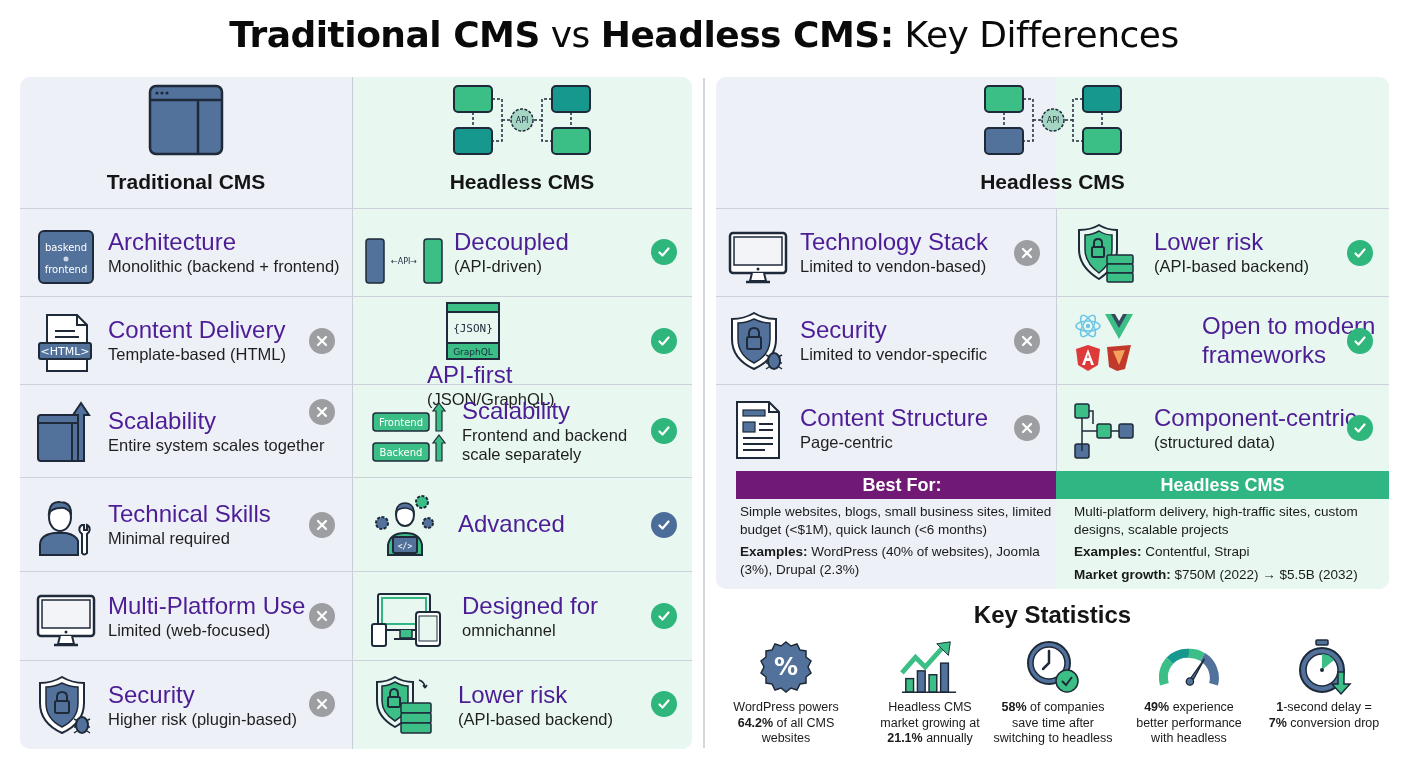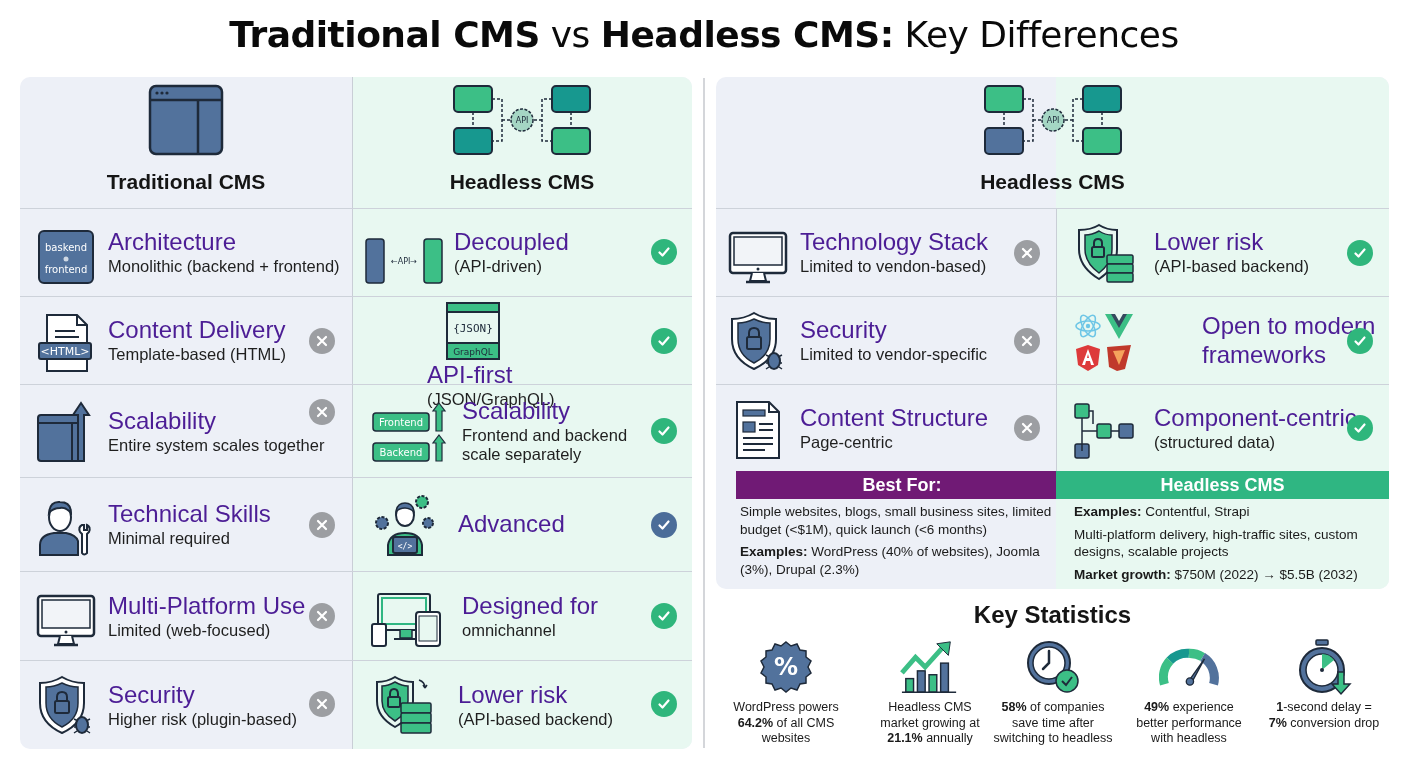--- a/index.html
+++ b/index.html
@@ -510,22 +510,22 @@
   </div>
 
   <div class="bestfor-head blue">Best For:</div>
   <div class="bestfor-head green">Headless CMS</div>
 
   <div class="bestfor-body" style="left:16px;width:318px;margin-left:8px;">
     <p>Simple websites, blogs, small business sites, limited budget (&lt;$1M), quick launch (&lt;6 months)</p>
     <p><b>Examples:</b><span> WordPress (40% of websites), Joomla (3%), Drupal (2.3%)</span></p>
   </div>
   <div class="bestfor-body" style="left:358px;width:310px;">
+    <p>Multi-platform delivery, high-traffic sites, custom designs, scalable projects</p>
     <p><b>Examples:</b><span> Contentful, Strapi</span></p>
-    <p>Multi-platform delivery, high-traffic sites, custom designs, scalable projects</p>
     <p><b>Market growth:</b><span> $750M (2022) → $5.5B (2032)</span></p>
   </div>
 </div>
 
 <div class="stats-title">Key Statistics</div>
 
 <div class="stat" style="left:716px;">
   <div class="sicon">
     <svg width="54" height="54" viewBox="0 0 54 54">
       <path d="M27 2 L32 6 L38 4 L41 10 L47 11 L47 17 L52 21 L49 27 L52 33 L47 37 L47 43 L41 44 L38 50 L32 48 L27 52 L22 48 L16 50 L13 44 L7 43 L7 37 L2 33 L5 27 L2 21 L7 17 L7 11 L13 10 L16 4 L22 6 Z" fill="#52729c" stroke="#1e2a3a" stroke-width="1.5"></path>

